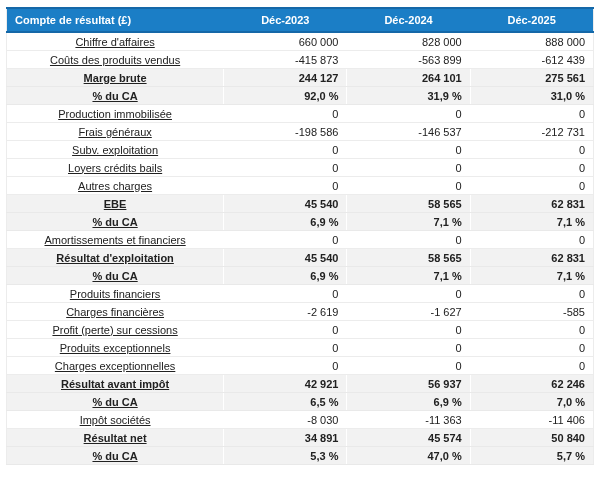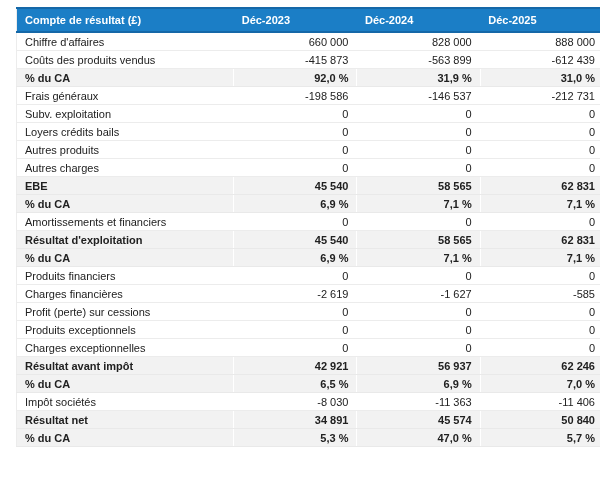--- a/index.html
+++ b/index.html
@@ -6,21 +6,21 @@
     margin: 0;
     padding: 0;
     background: #ffffff;
     width: 600px;
     height: 491px;
     font-family: "Liberation Sans", sans-serif;
     color: #212121;
     -webkit-font-smoothing: antialiased;
   }
   .table-wrap {
-    margin: 7px 6px 0 16px;
+    margin: 7px 6px 0 6px;
   }
   table {
     width: 588px;
     border-collapse: collapse;
     table-layout: fixed;
     border-left: 1px solid #ececec;
     border-right: 1px solid #ececec;
     border-bottom: 1px solid #ececec;
   }
   col.c-label { width: 37%; }
@@ -31,31 +31,31 @@
     font-weight: bold;
     font-size: 11px;
     height: 22px;
     padding: 0 8px;
     border-top: 2px solid #1568a8;
     border-bottom: 2px solid #1568a8;
     white-space: nowrap;
     overflow: hidden;
   }
   thead th.label { text-align: left; }
-  thead th.num   { text-align: left; }
+  thead th.num   { text-align: center; }
   tbody td {
     font-size: 11px;
     height: 17px;
     padding: 0 8px;
     border-bottom: 1px solid #ececec;
     white-space: nowrap;
     overflow: hidden;
     background: #ffffff;
   }
-  tbody td.label { text-align: left; }
+  tbody td.label { text-align: center; text-decoration: underline; }
   tbody td.num   { text-align: right; border-left: 1px solid #ffffff; }
   tbody tr.subtotal td {
     background: #f2f2f2;
     font-weight: bold;
     border-bottom: 1px solid #e9e9e9;
   }
 </style>
 </head>
 <body>
 
@@ -82,45 +82,51 @@
     <td class="num">828 000</td>
     <td class="num">888 000</td>
   </tr>
         <tr>
     <td class="label">Coûts des produits vendus</td>
     <td class="num">-415 873</td>
     <td class="num">-563 899</td>
     <td class="num">-612 439</td>
   </tr>
         <tr class="subtotal">
+    <td class="label">Marge brute</td>
+    <td class="num">244 127</td>
+    <td class="num">264 101</td>
+    <td class="num">275 561</td>
+  </tr>
+        <tr class="subtotal">
     <td class="label">% du CA</td>
     <td class="num">92,0 %</td>
     <td class="num">31,9 %</td>
     <td class="num">31,0 %</td>
+  </tr>
+        <tr>
+    <td class="label">Production immobilisée</td>
+    <td class="num">0</td>
+    <td class="num">0</td>
+    <td class="num">0</td>
   </tr>
         <tr>
     <td class="label">Frais généraux</td>
     <td class="num">-198 586</td>
     <td class="num">-146 537</td>
     <td class="num">-212 731</td>
   </tr>
         <tr>
     <td class="label">Subv. exploitation</td>
     <td class="num">0</td>
     <td class="num">0</td>
     <td class="num">0</td>
   </tr>
         <tr>
     <td class="label">Loyers crédits bails</td>
-    <td class="num">0</td>
-    <td class="num">0</td>
-    <td class="num">0</td>
-  </tr>
-        <tr>
-    <td class="label">Autres produits</td>
     <td class="num">0</td>
     <td class="num">0</td>
     <td class="num">0</td>
   </tr>
         <tr>
     <td class="label">Autres charges</td>
     <td class="num">0</td>
     <td class="num">0</td>
     <td class="num">0</td>
   </tr>

